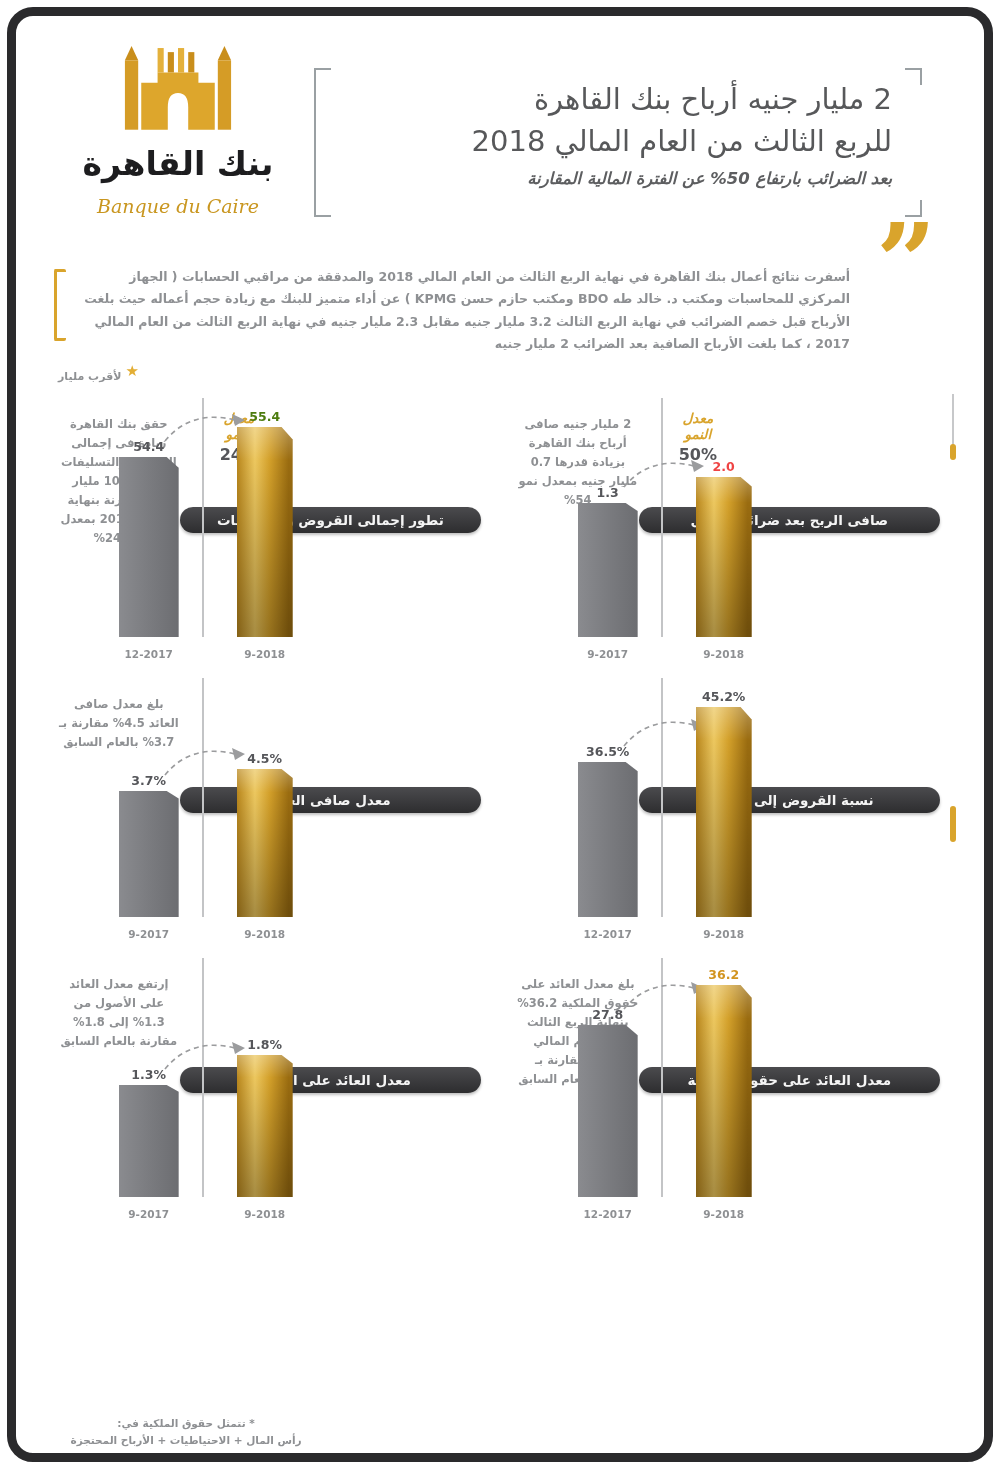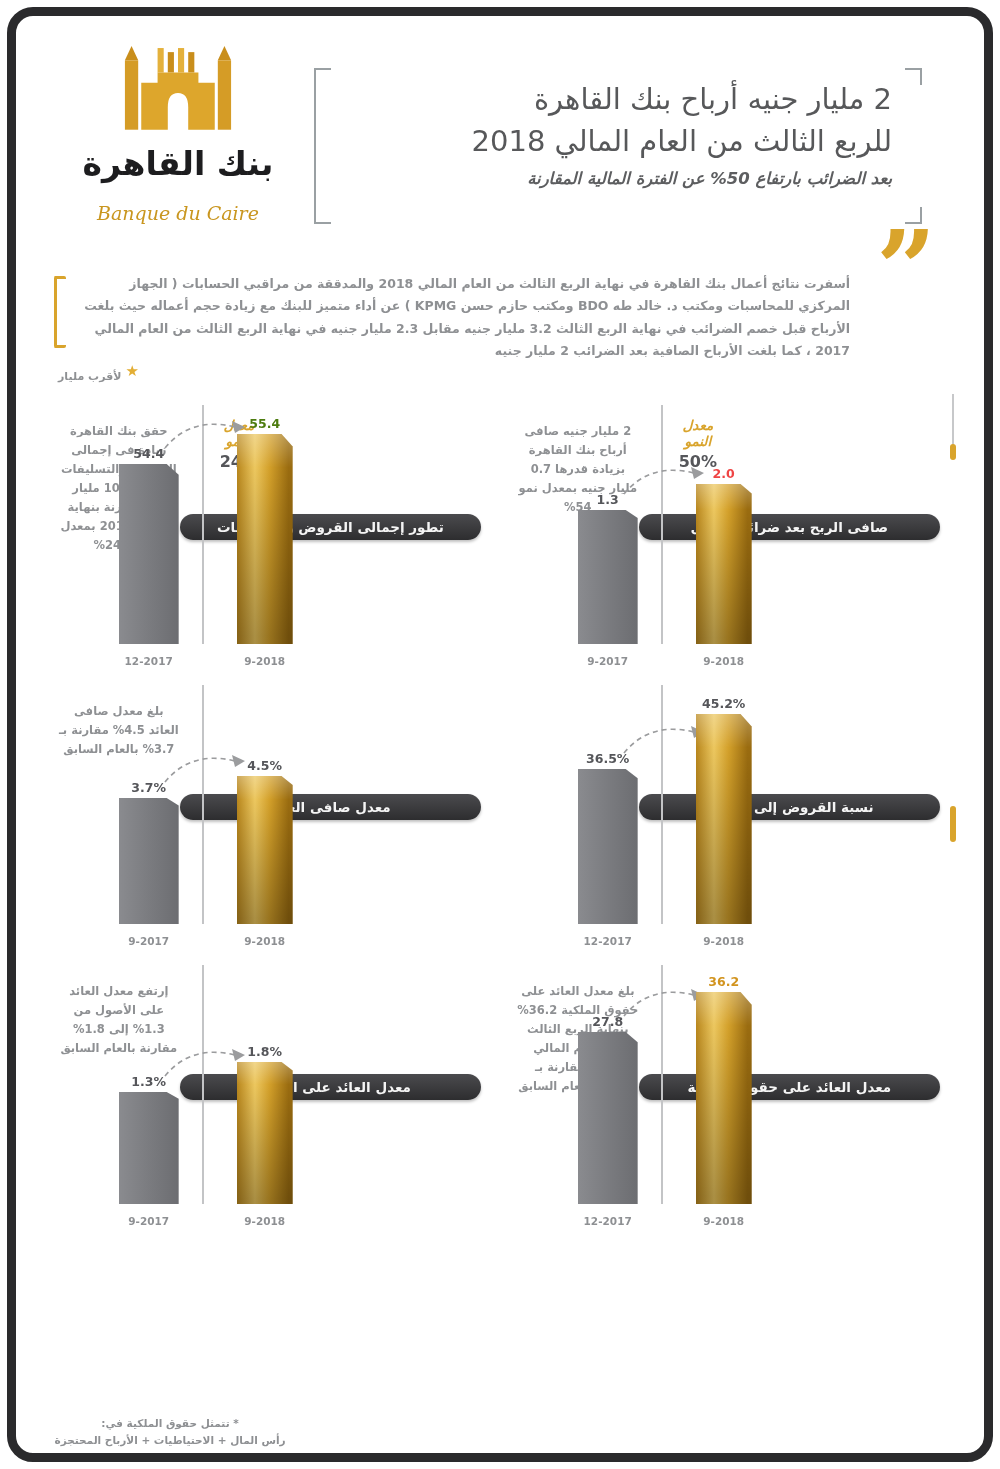--- a/index.html
+++ b/index.html
@@ -4,21 +4,21 @@
 <style>
   html,body{margin:0;padding:0;background:#ffffff;}
   .page{position:relative;width:1000px;height:1469px;background:#ffffff;overflow:hidden;
         font-family:"DejaVu Sans","Liberation Sans",sans-serif;color:#57585a;}
   .frame{position:absolute;inset:7px;border:9px solid #2a2a2c;border-radius:26px;pointer-events:none;}
 
   
   .top{display:flex;direction:ltr;padding:46px 52px 0 58px;}
   .logo{width:240px;text-align:center;}
   .logo-ar{font-size:33px;font-weight:bold;color:#1d1d1f;margin-top:-4px;letter-spacing:1px;}
-  .logo-fr{font-size:19px;font-style:italic;color:#C9961F;margin-top:19px;
+  .logo-fr{font-size:19px;font-style:italic;color:#C9961F;margin-top:12px;
            font-family:"DejaVu Serif","Liberation Serif",serif;}
   .title-wrap{flex:1;direction:rtl;text-align:right;margin:22px 26px 0 16px;position:relative;
               padding:10px 30px 12px 34px;}
   .tw-left{position:absolute;left:0;top:0;bottom:0;width:15px;
            border-left:2.5px solid #9aa0a3;border-top:2.5px solid #9aa0a3;border-bottom:2.5px solid #9aa0a3;}
   .tw-rt{position:absolute;right:0;top:0;width:15px;height:15px;
          border-right:2.5px solid #9aa0a3;border-top:2.5px solid #9aa0a3;}
   .tw-rb{position:absolute;right:0;bottom:0;width:15px;height:15px;
          border-right:2.5px solid #9aa0a3;border-bottom:2.5px solid #9aa0a3;}
   .h-line{font-size:29px;font-weight:normal;color:#57585a;line-height:1.45;}
@@ -56,21 +56,21 @@
   .arrow{position:absolute;left:50%;transform:translateX(-50%);}
   .growth{position:absolute;top:16px;left:40px;text-align:center;}
   .growth-label{font-size:13.5px;font-weight:bold;color:#D9A42C;font-style:italic;}
   .growth-value{font-size:16px;font-weight:bold;color:#55565a;margin-top:3px;text-align:right;}
   .caption{margin:27px auto 0;max-width:335px;text-align:center;font-size:11.5px;font-weight:bold;
            color:#8e9093;line-height:1.65;direction:rtl;}
 
   
   .note{position:absolute;left:58px;top:362px;direction:rtl;font-size:11px;font-weight:bold;color:#8e9093;}
   .note .star{color:#E3AE35;font-size:15px;vertical-align:4px;margin-left:4px;}
-  .footnote{position:absolute;left:40px;bottom:20px;width:260px;text-align:center;direction:rtl;
+  .footnote{position:absolute;left:56px;bottom:20px;width:260px;text-align:center;direction:rtl;
             font-size:10.5px;font-weight:bold;color:#8e9093;line-height:1.6;}
   .edge1{position:absolute;right:46px;top:394px;width:2px;height:52px;background:#c7c8ca;}
   .edge1::after{content:"";position:absolute;left:-2px;top:50px;width:6px;height:16px;
                 background:#D9A42C;border-radius:3px;}
   .edge2{position:absolute;right:44px;top:806px;width:6px;height:36px;background:#D9A42C;border-radius:3px;}
 </style>
 </head>
 <body>
 
 <div class="page">

